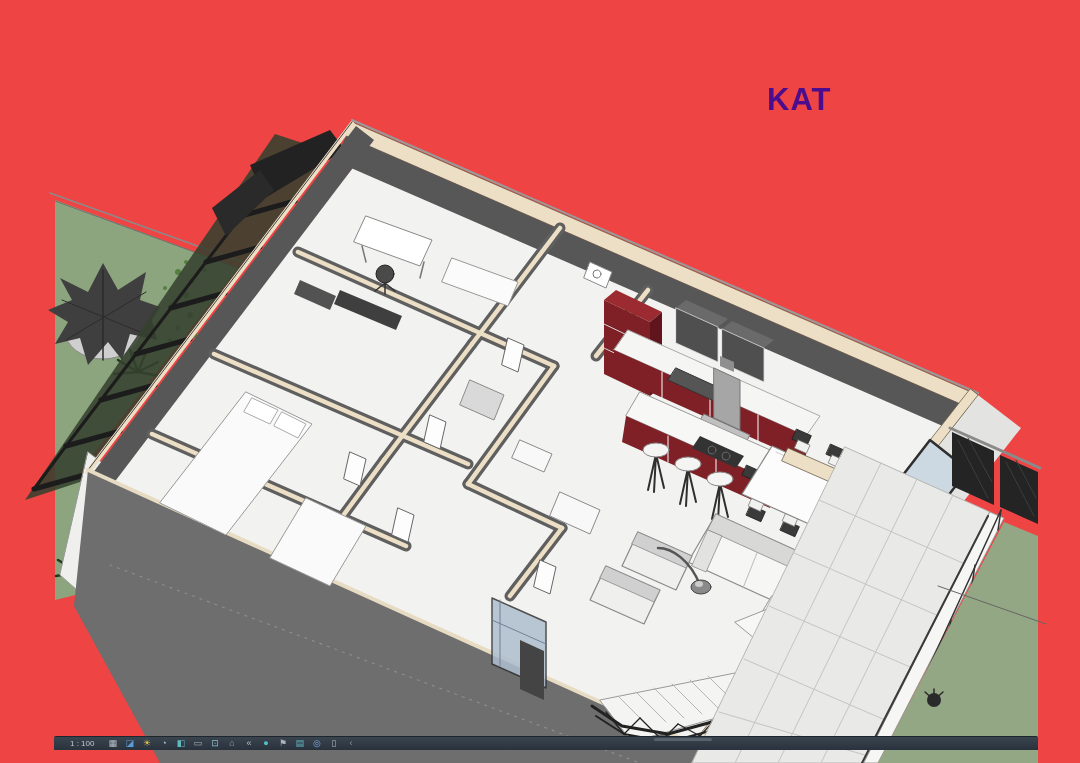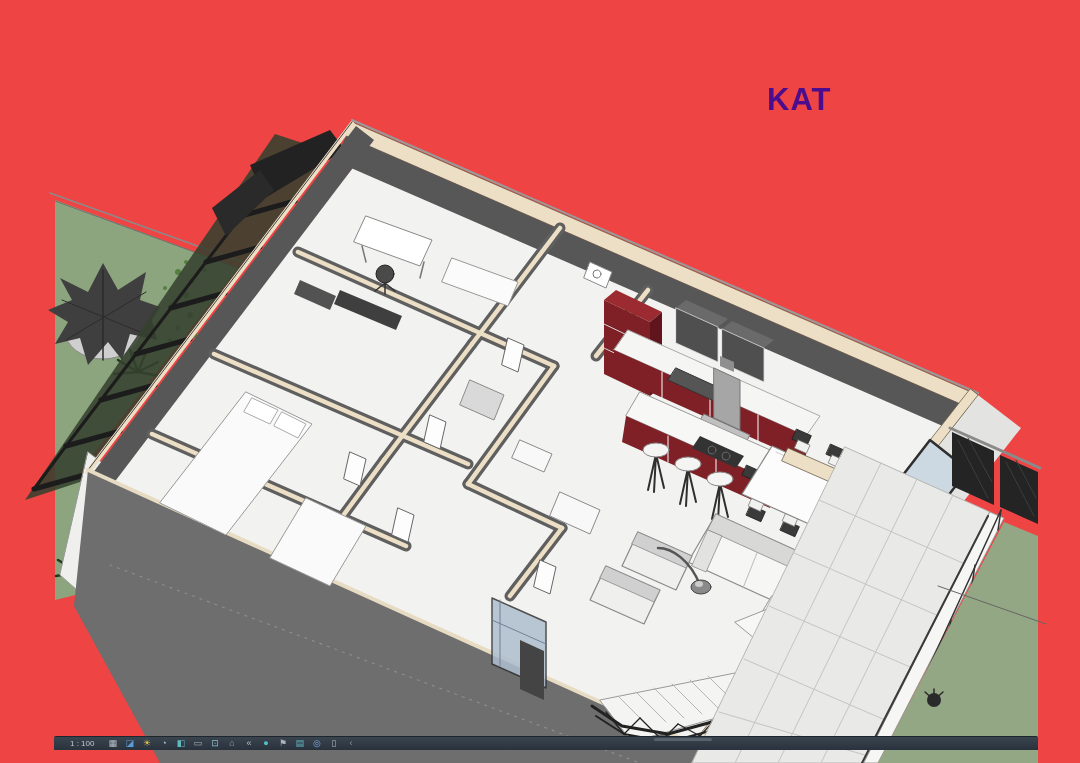--- a/index.html
+++ b/index.html
@@ -4,21 +4,21 @@
 <style>
   html,body{margin:0;padding:0;background:#ffffff;}
   .stage{position:relative;width:1080px;height:763px;background:#ef4444;overflow:hidden;
          font-family:"Liberation Sans",sans-serif;}
   .scene{position:absolute;left:0;top:0;}
   .kat-title{position:absolute;left:767px;top:82px;font-size:31px;font-weight:bold;
              color:#4b0d8d;letter-spacing:1px;}
   .viewbar{position:absolute;left:54px;top:736px;width:984px;height:13px;
            background:linear-gradient(#3a444f,#29323c);border-top:1px solid #1d252d;
            border-radius:2px 2px 0 0;display:flex;align-items:center;}
-  .vb-scale{font-size:8px;color:#c3c9ce;padding:0 10px 0 16px;white-space:nowrap;cursor:default;}
+  .vb-scale{font-size:8px;color:#c3c9ce;padding:0 10px 0 8px;white-space:nowrap;cursor:default;margin-left:8px;}
   .vbicons{display:flex;align-items:center;height:13px;}
   .vbicons span{display:inline-block;width:17px;text-align:center;font-size:9px;line-height:13px;cursor:default;}
   .vbicons span:nth-child(1){color:#b9bec4}
   .vbicons span:nth-child(2){color:#5b9bd5}
   .vbicons span:nth-child(3){color:#e3c34c}
   .vbicons span:nth-child(4){color:#9fc4c9}
   .vbicons span:nth-child(5){color:#63b7c0}
   .vbicons span:nth-child(6){color:#aeb4ba}
   .vbicons span:nth-child(7){color:#8fb9c9}
   .vbicons span:nth-child(8){color:#aeb4ba}

